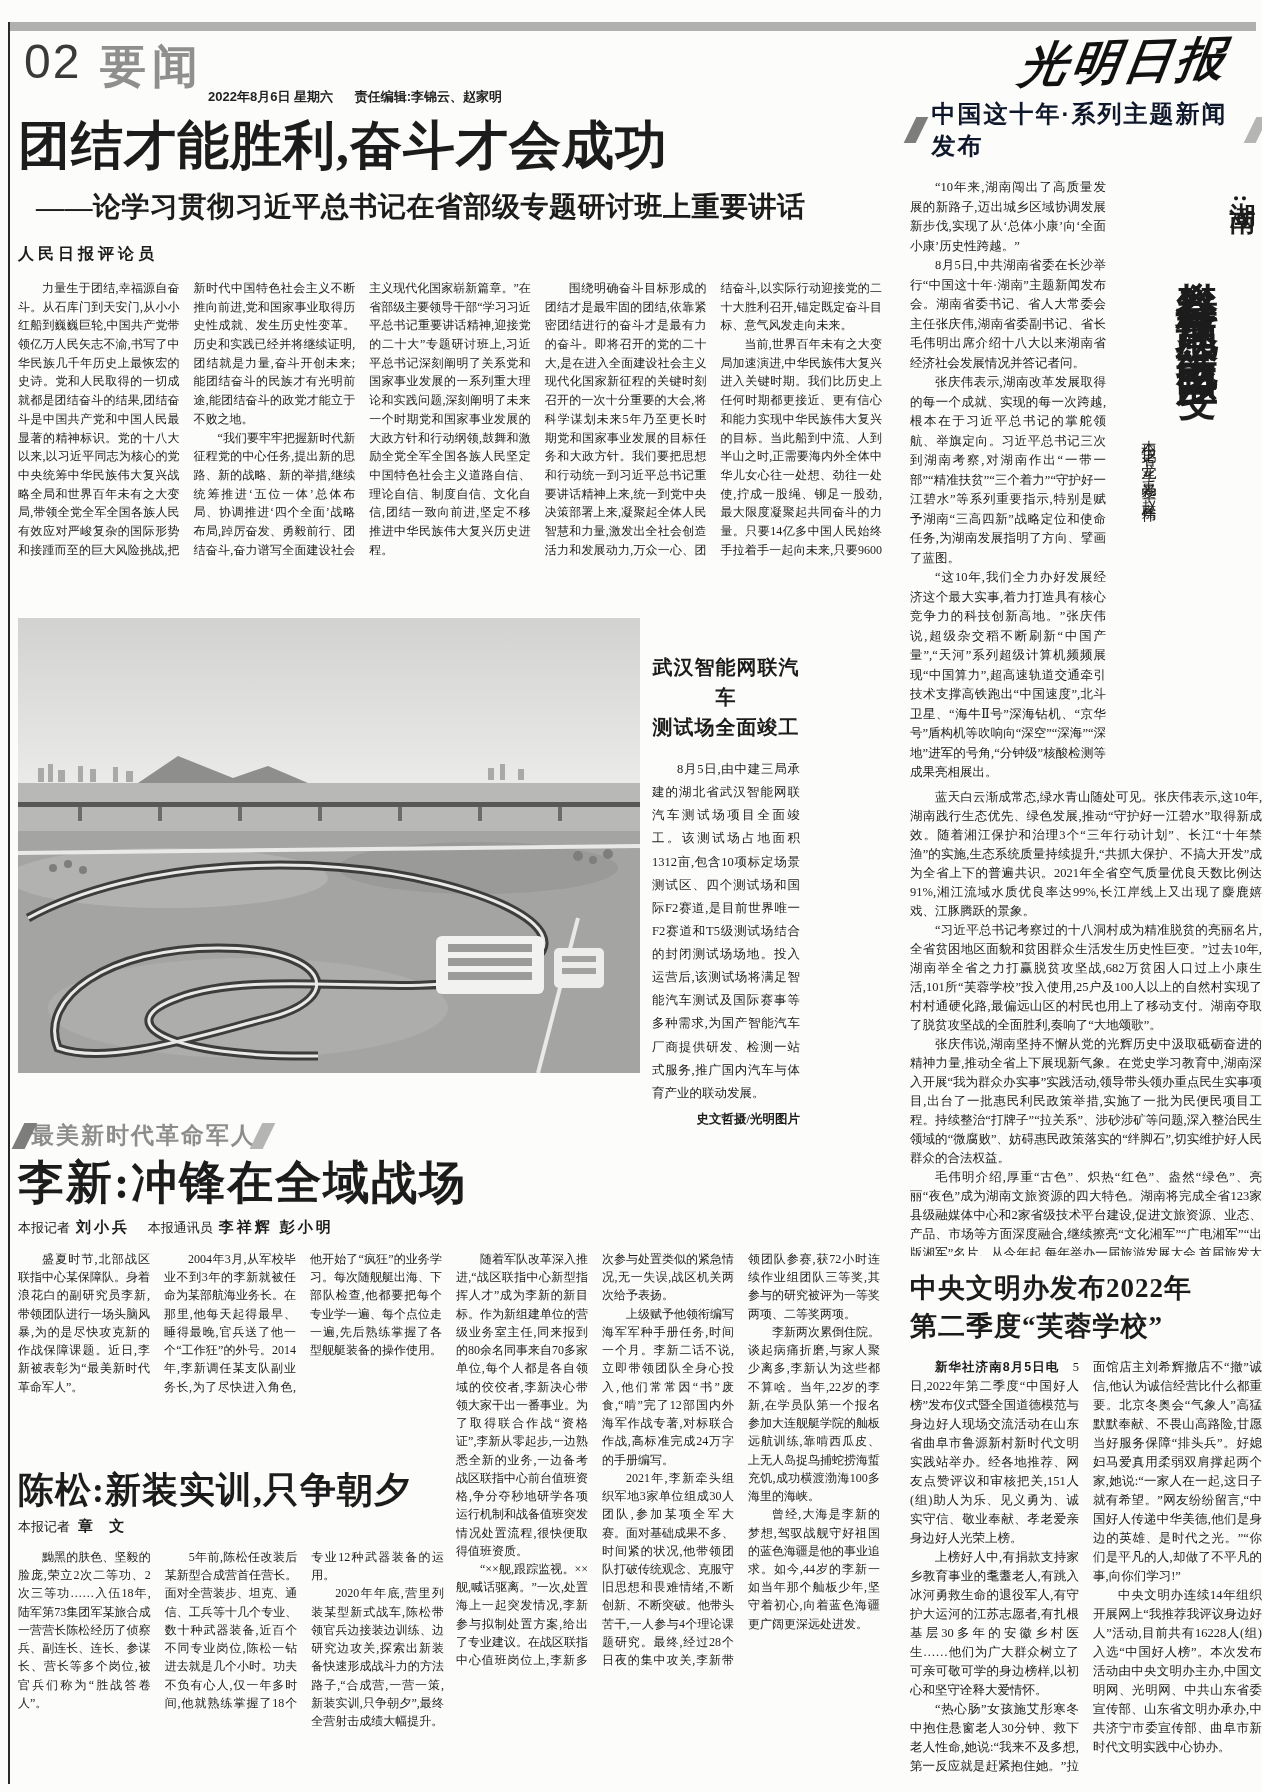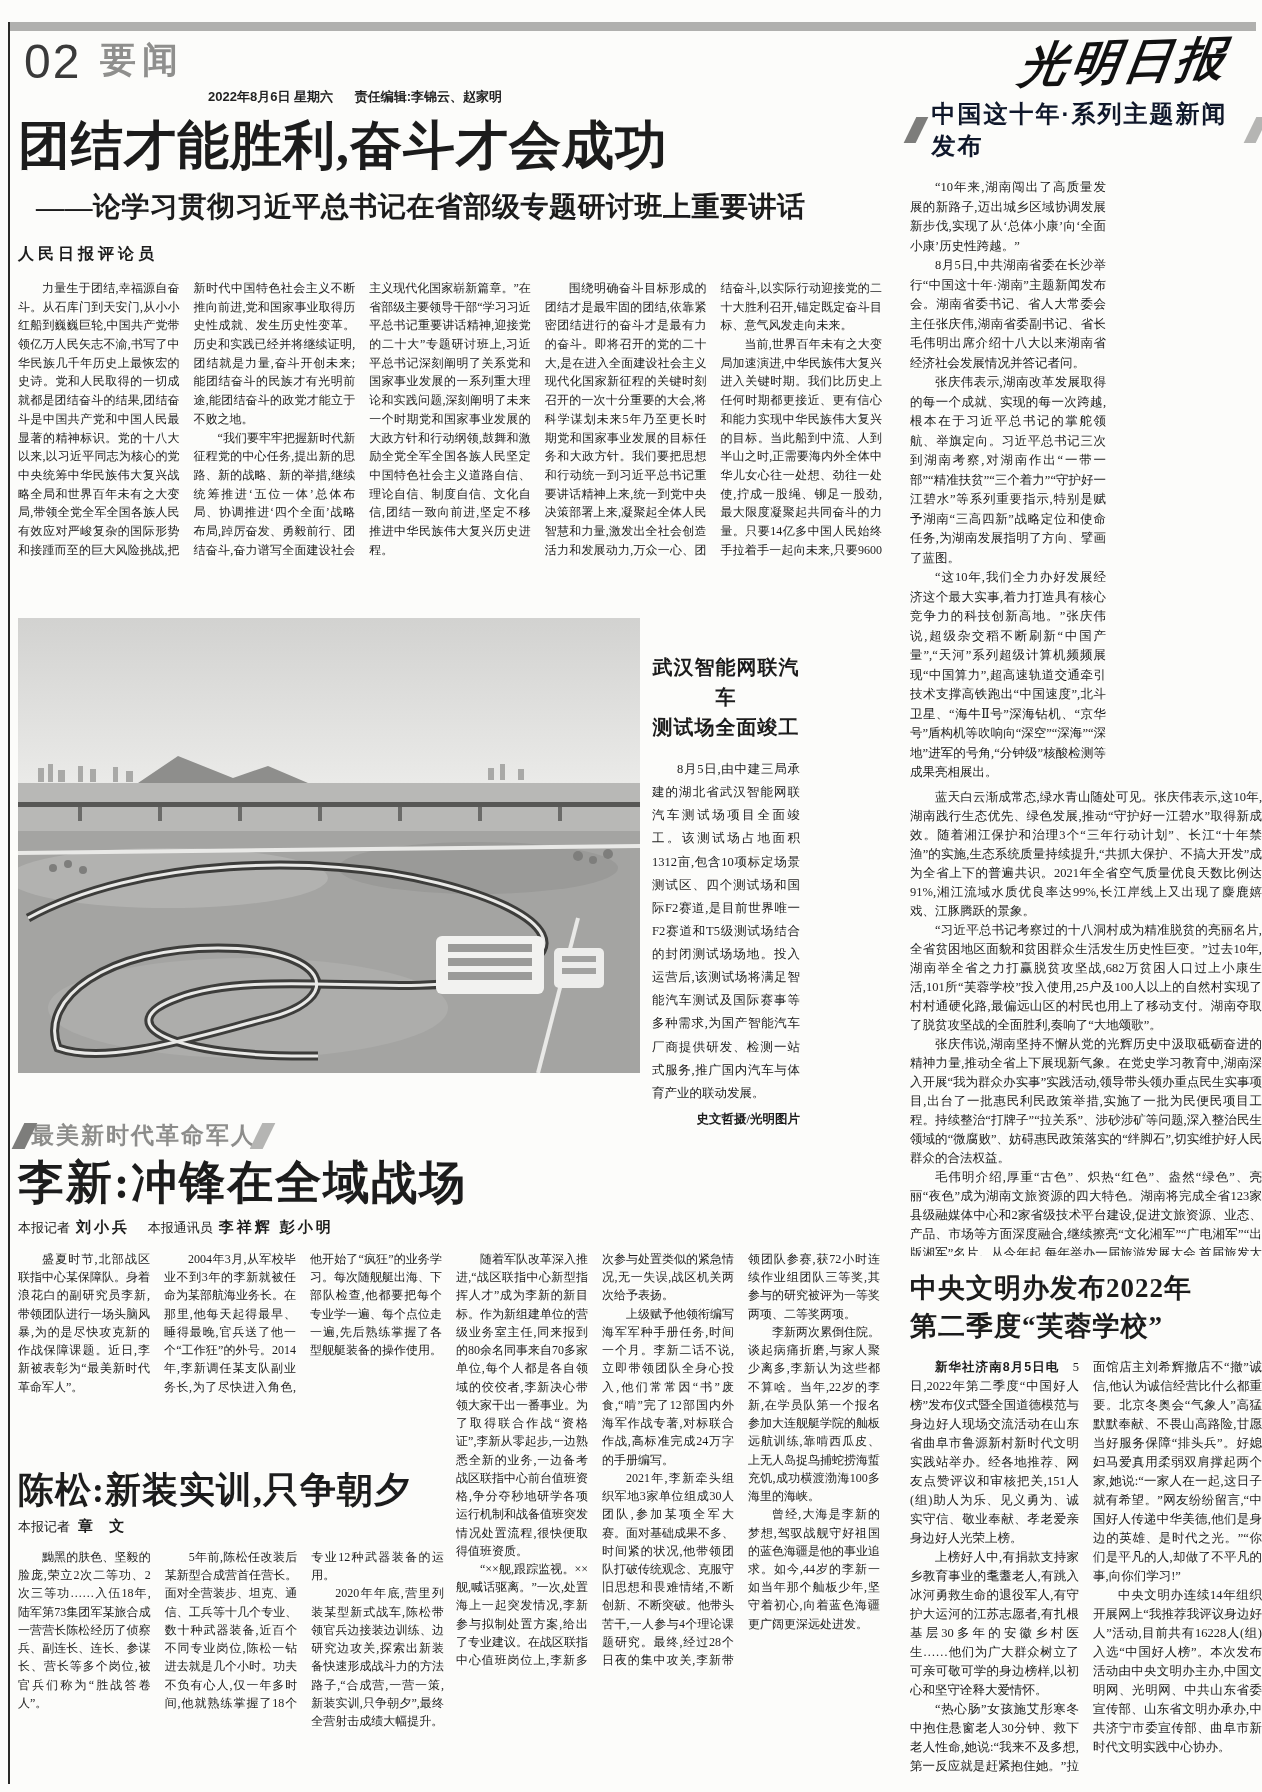--- a/index.html
+++ b/index.html
@@ -4,21 +4,21 @@
 <style>
   html,body{margin:0;padding:0;background:#e8e8e6;}
   .page{position:relative;width:1262px;height:1792px;background:#fcfcfa;margin:0 auto;
         overflow:hidden;font-family:"Liberation Serif","DejaVu Serif",serif;color:#1c1c1c;}
   .sans{font-family:"Liberation Sans","DejaVu Sans",sans-serif;}
 
   
   .top-bar{position:absolute;left:8px;right:6px;top:22px;height:9px;background:#b0b0ae;}
   .left-rule{position:absolute;left:8px;top:22px;width:2px;height:1762px;background:#2a2a28;}
   .page-num{position:absolute;left:24px;top:34px;font-size:48px;color:#3a3a3a;letter-spacing:2px;}
-  .section-name{position:absolute;left:100px;top:36px;font-size:36px;font-weight:bold;
+  .section-name{position:absolute;left:100px;top:36px;font-size:46px;font-weight:bold;
                 color:#8f8f8d;letter-spacing:6px;}
   .date-line{position:absolute;left:208px;top:88px;font-size:13px;font-weight:bold;color:#222;}
   .date-line span{margin-right:18px;}
   .masthead-logo{position:absolute;right:34px;top:30px;font-size:48px;font-weight:bold;
                  font-style:italic;transform:skewX(-10deg) rotate(-2deg);letter-spacing:4px;color:#111;}
 
   
   .editorial{position:absolute;left:18px;top:116px;width:864px;font-family:Liberation Serif, serif;}
   .editorial h1{margin:0;font-size:52px;font-weight:900;letter-spacing:1px;line-height:1.15;}
   .editorial .sub{margin-top:12px;padding-left:18px;font-size:28px;font-weight:bold;letter-spacing:.5px;}
@@ -35,21 +35,21 @@
   .cap-text{margin-top:16px;font-size:12.5px;line-height:1.85;text-align:justify;text-indent:2em;}
   .cap-credit{margin-top:6px;font-size:12.5px;font-weight:bold;text-align:right;}
 
   
   .rail{position:absolute;left:910px;top:98px;width:352px;}
   .badge-row{display:flex;align-items:center;justify-content:center;gap:10px;}
   .slash{width:13px;height:26px;transform:skewX(-26deg);}
   .slash.dark{background:#7d7d7b;}
   .slash.light{background:#b5b5b3;}
   .badge-text{font-size:24px;font-weight:900;letter-spacing:2px;color:#0f172a;}
-  .rail-top{display:flex;margin-top:16px;height:600px;overflow:hidden;flex-direction:column;}
+  .rail-top{display:flex;margin-top:16px;height:600px;overflow:hidden;}
   .narrow-col{width:196px;font-size:12.5px;line-height:1.56;text-align:justify;overflow:hidden;}
   .vhead-block{position:relative;flex:1;}
   .vertical{writing-mode:vertical-rl;}
   .kicker{position:absolute;right:2px;top:4px;font-size:26px;font-weight:bold;letter-spacing:6px;}
   .vheadline{position:absolute;right:42px;top:70px;height:528px;font-size:42px;font-weight:900;
              letter-spacing:7px;line-height:1.1;}
   .vbyline{position:absolute;right:104px;top:250px;height:340px;font-size:15px;letter-spacing:4px;}
   .wide-text{margin-top:10px;height:468px;overflow:hidden;font-size:12.5px;line-height:1.52;text-align:justify;}
 
   .haoren{margin-top:14px;}

